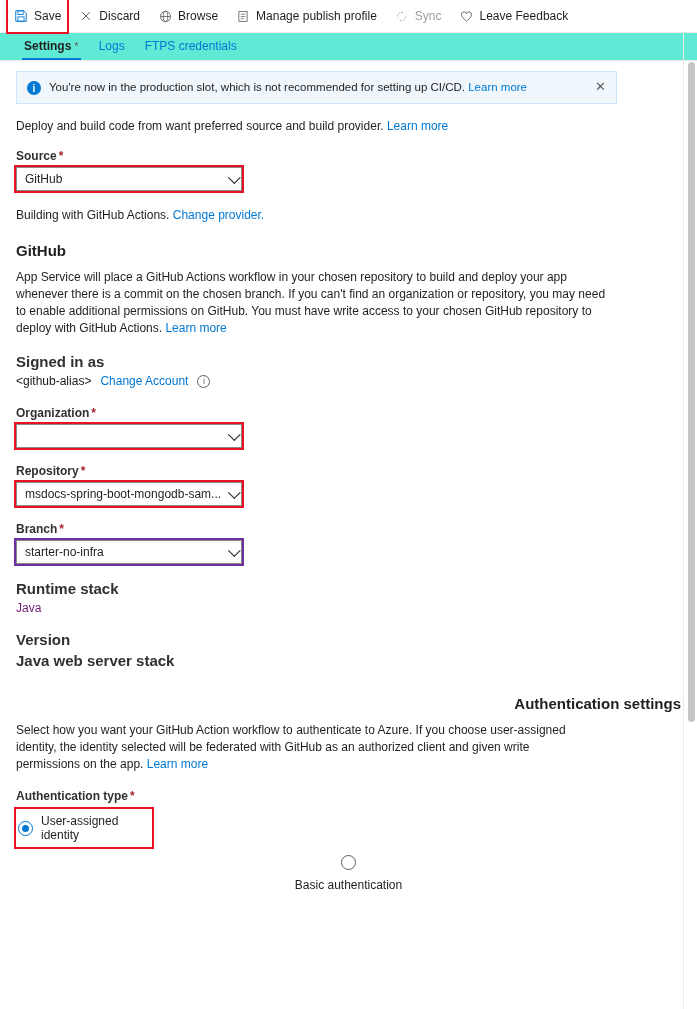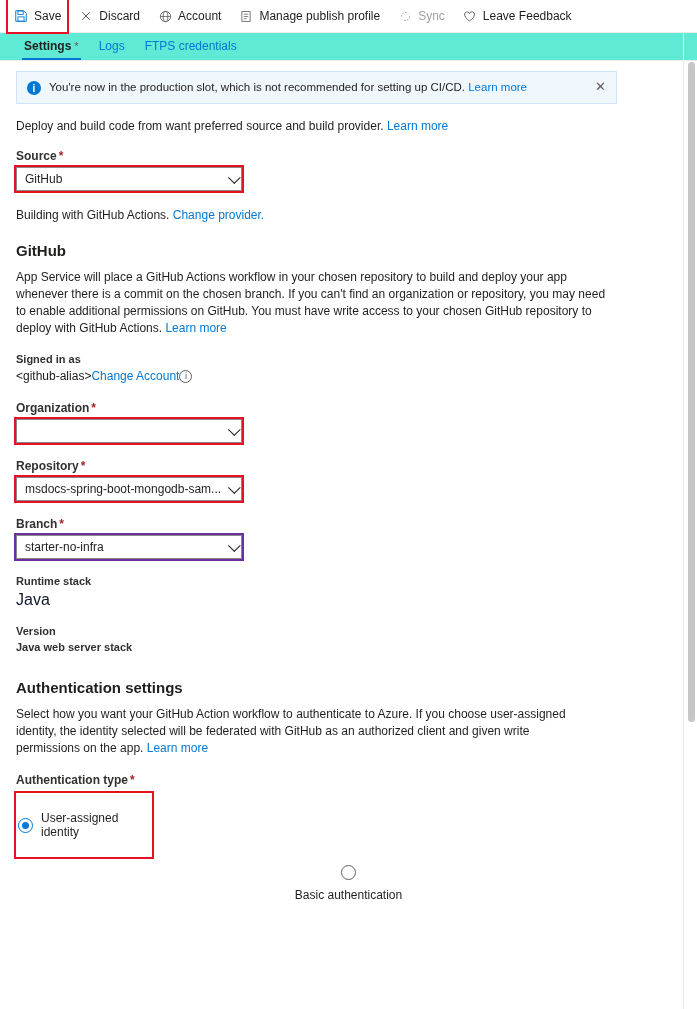--- a/index.html
+++ b/index.html
@@ -169,31 +169,31 @@
     pointer-events: none;
   }
 
   .h2 {
     font-size: 15px;
     font-weight: bold;
     color: #201f1e;
     margin: 18px 0 10px 0;
   }
   .h3 {
-    font-size: 11px;
+    font-size: 15px;
     font-weight: bold;
     color: #323130;
     margin: 0 0 4px 0;
   }
-  .valtext { font-size: 16px; color: #0f172a; margin: 0 0 16px 0; }
+  .valtext { font-size: 12px; color: #701a75; margin: 0 0 16px 0; }
 
   .signedin-row {
     display: flex;
     align-items: center;
-    gap: 0;
+    gap: 9px;
     font-size: 12px;
     margin-bottom: 18px;
   }
   .infoglyph {
     display: inline-flex;
     align-items: center;
     justify-content: center;
     width: 13px; height: 13px;
     border: 1px solid #605e5c;
     border-radius: 50%;
@@ -206,21 +206,21 @@
     display: flex;
     align-items: center;
     gap: 8px;
     margin-bottom: 8px;
     font-size: 12px;
     color: #201f1e;
   }
   .radio-row.boxed {
     outline: 2px solid #e81123;
     width: 136px;
-    padding: 18px 2px;
+    padding: 5px 2px;
   }
   .radio {
     width: 15px; height: 15px;
     border: 1px solid #605e5c;
     border-radius: 50%;
     background: #fff;
     display: inline-flex;
     align-items: center;
     justify-content: center;
     flex: 0 0 auto;
@@ -288,21 +288,21 @@
     </div>
 
     <div class="cmd">
       <span class="ico">
         <svg width="13" height="13" viewBox="0 0 16 16">
             <circle cx="8" cy="8" r="6.3" fill="none" stroke="#605e5c" stroke-width="1.1"></circle>
             <ellipse cx="8" cy="8" rx="2.8" ry="6.3" fill="none" stroke="#605e5c" stroke-width="1"></ellipse>
             <path d="M1.8 8h12.4" stroke="#605e5c" stroke-width="1"></path>
           </svg>
       </span>
-      <span>Account</span>
+      <span>Browse</span>
     </div>
 
     <div class="cmd">
       <span class="ico">
         <svg width="12" height="13" viewBox="0 0 16 16">
             <rect x="2.5" y="1.5" width="11" height="13" fill="none" stroke="#605e5c" stroke-width="1.1"></rect>
             <path d="M5 5h6M5 8h6M5 11h4" stroke="#605e5c" stroke-width="1"></path>
           </svg>
       </span>
       <span>Manage publish profile</span>
@@ -412,21 +412,21 @@
     </div>
 
 
     <div class="h3" style="margin-top:14px;">Runtime stack</div>
     <div class="valtext">Java</div>
 
     <div class="h3">Version</div>
 
     <div class="h3">Java web server stack</div>
 
-    <div class="h2" style="margin-top:26px;">Authentication settings</div>
+    <div class="h2" style="margin-top:26px;text-align:right;">Authentication settings</div>
     <p class="para" style="max-width:578px;">
       <span>Select how you want your GitHub Action workflow to authenticate to Azure. If you choose user-assigned identity, the identity selected will be federated with GitHub as an authorized client and given write permissions on the app.</span>
       <a class="link">Learn more</a>
     </p>
 
     <div class="fieldlabel" style="margin-top:16px;">
       <span>Authentication type</span>
         <span class="req">*</span>
     </div>
 

